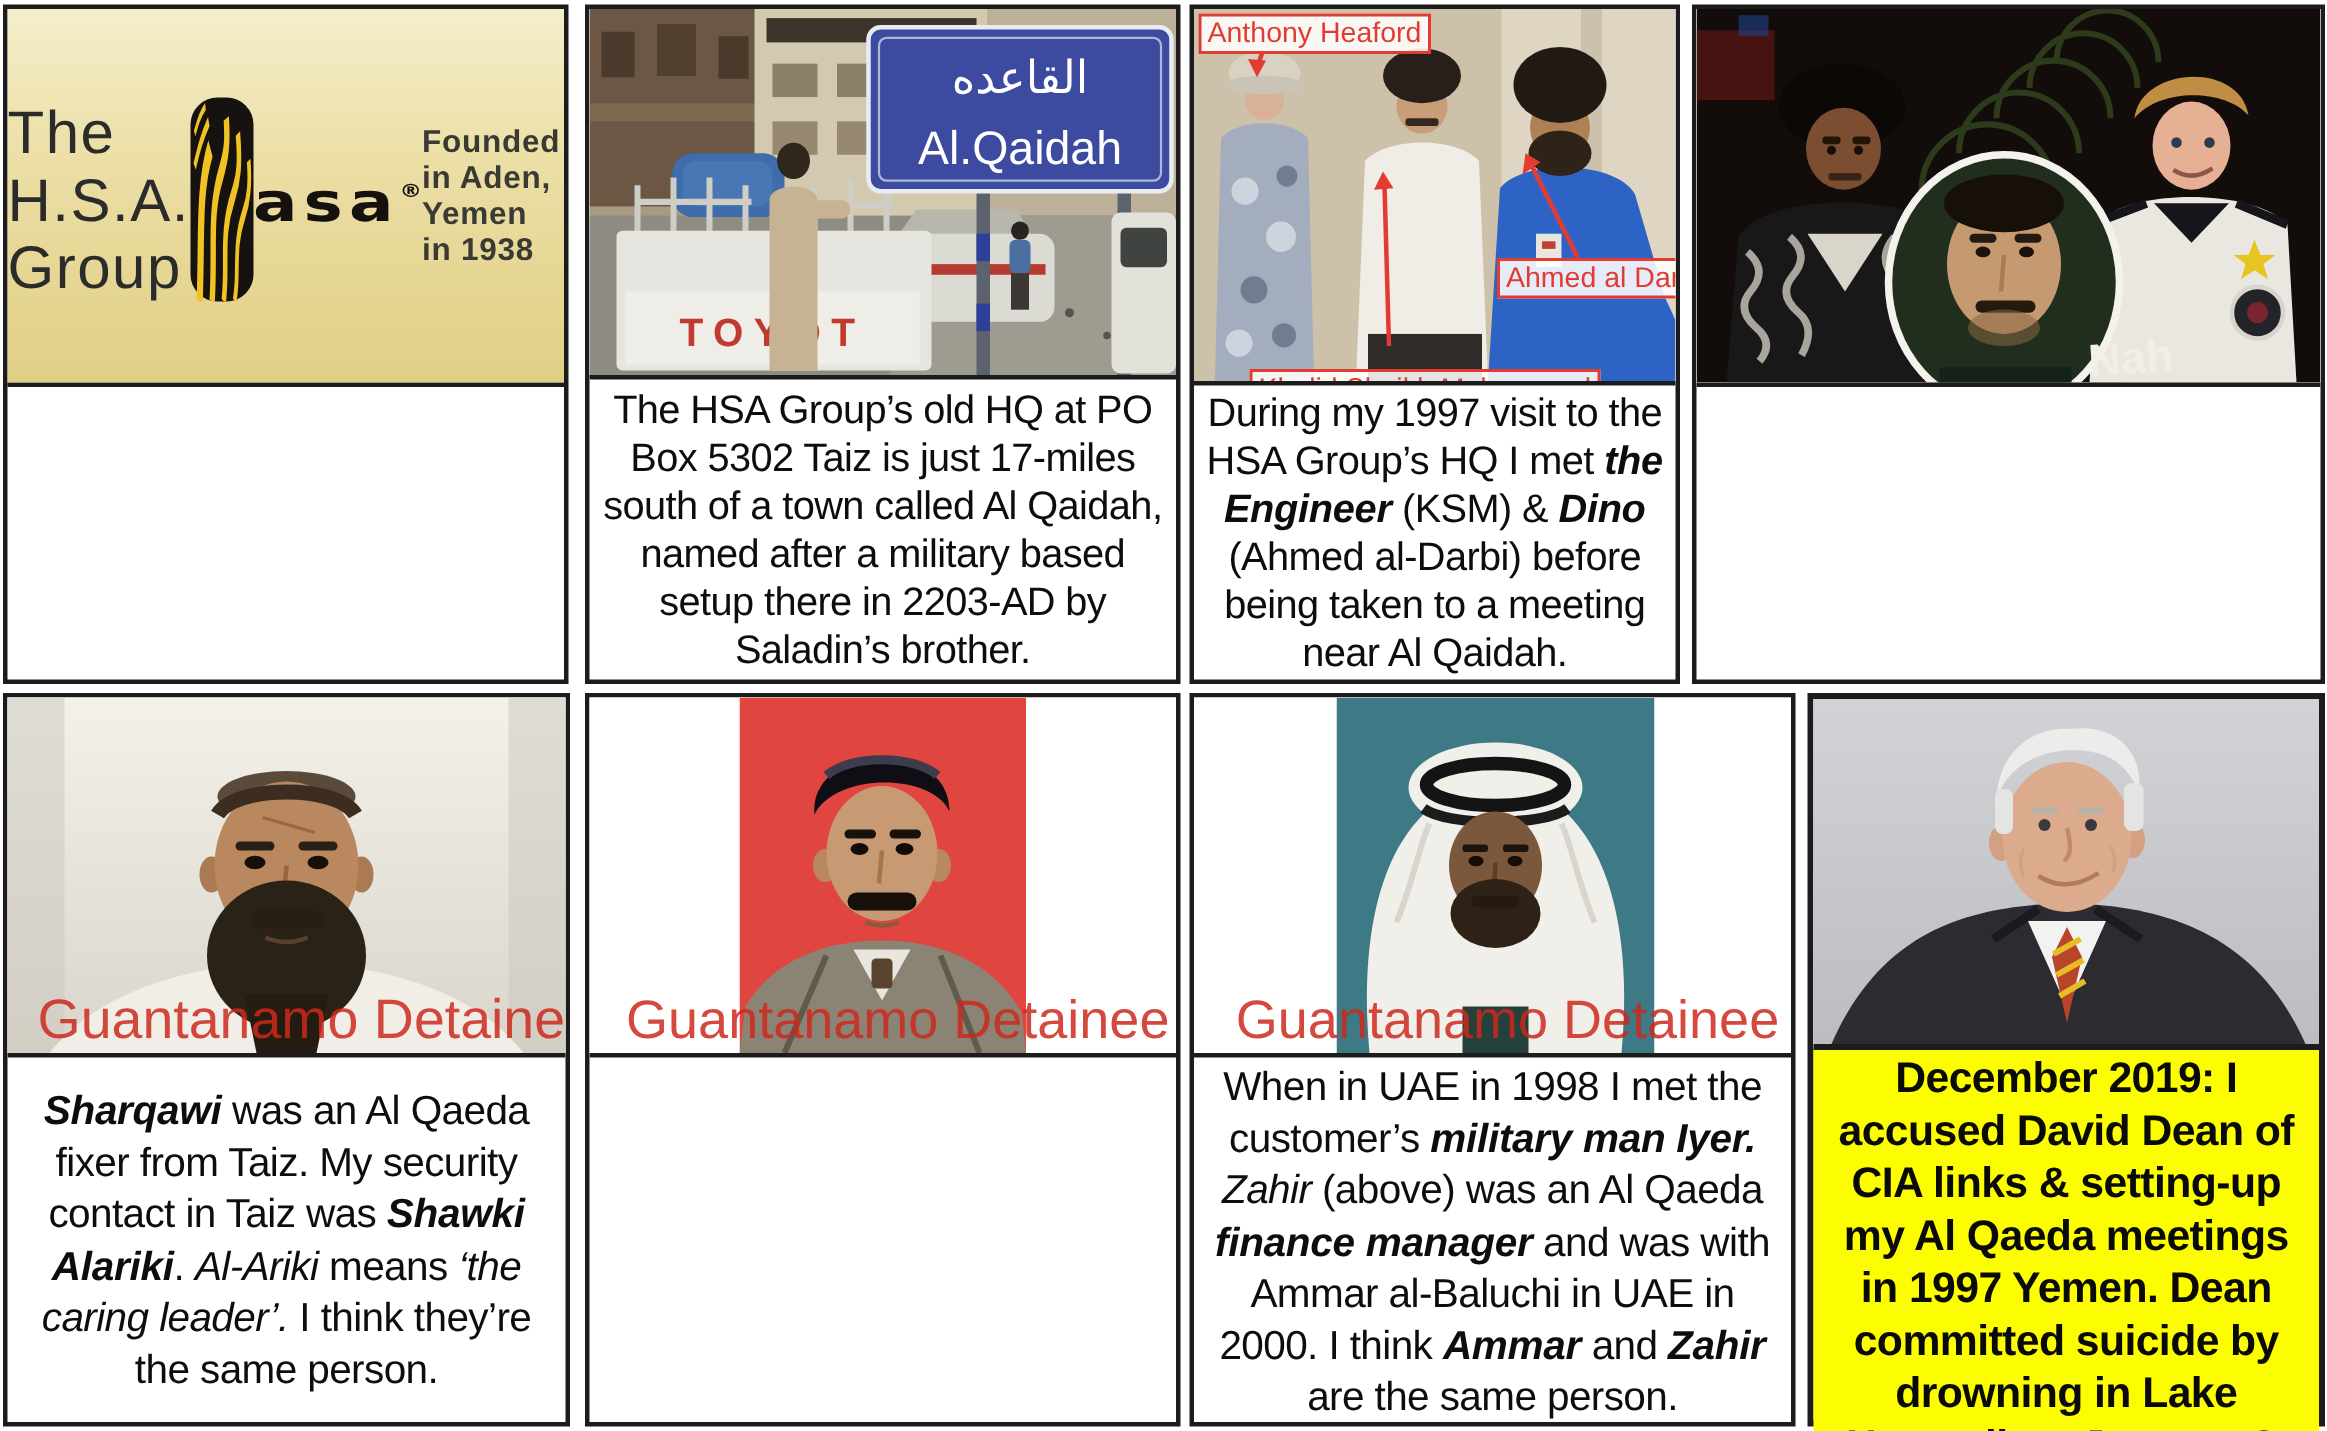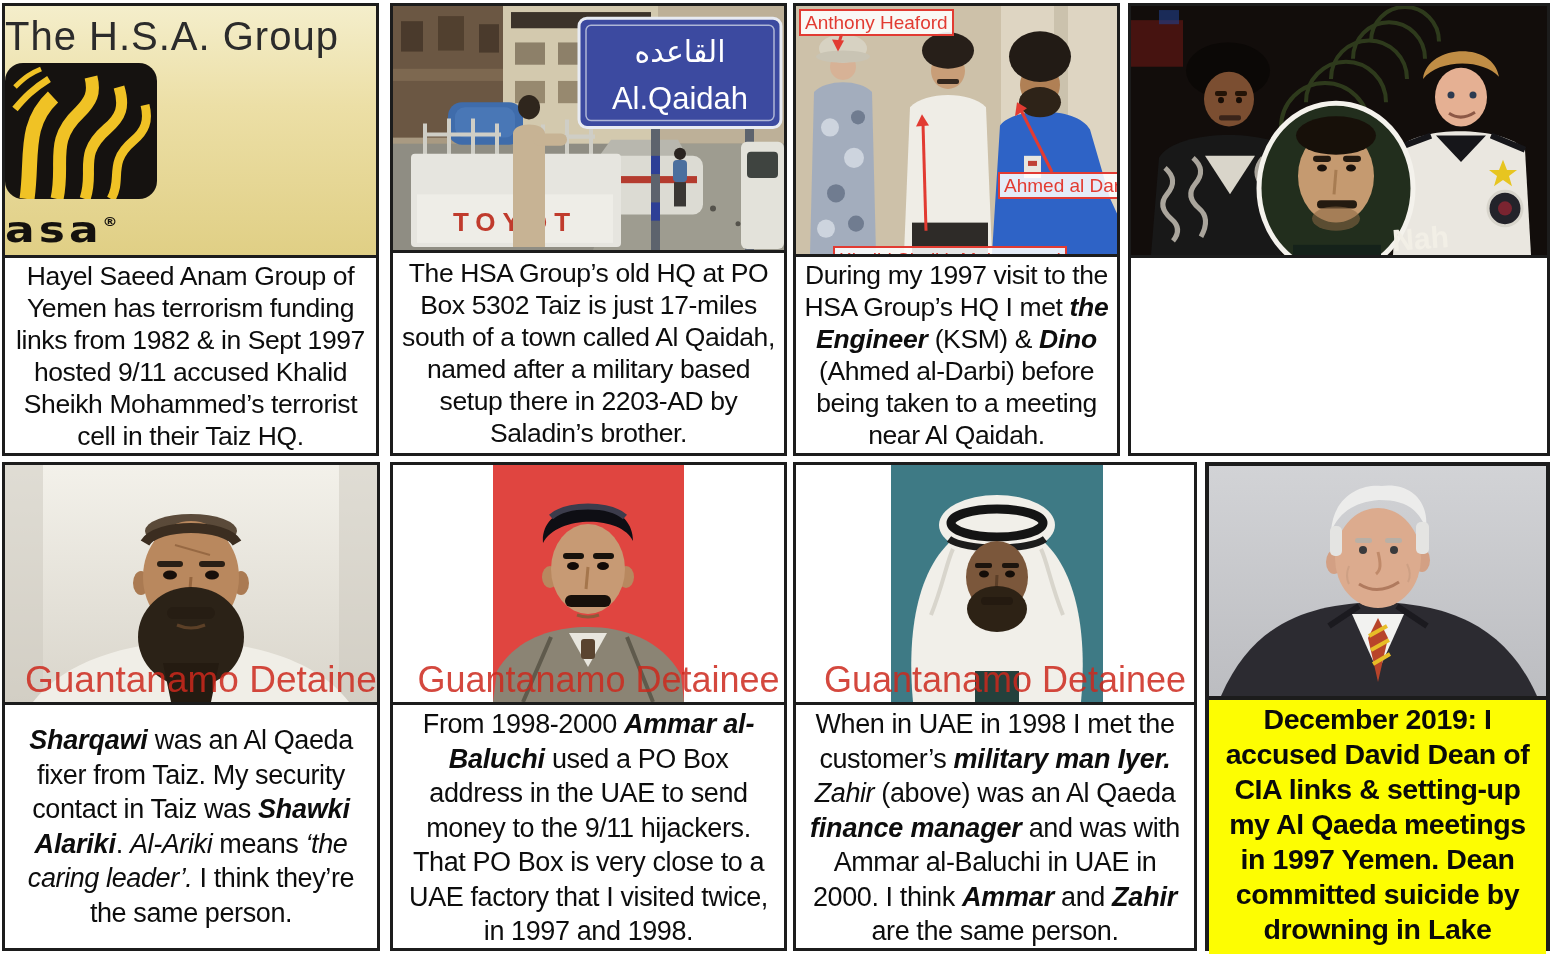--- a/index.html
+++ b/index.html
@@ -31,21 +31,21 @@
   #p2 .photo { height:247px; }
   #p3 .photo { height:251px; }
   #p4 .photo { height:252px; }
   #p5 .photo { height:240px; }
   #p6 .photo { height:240px; }
   #p7 .photo { height:240px; }
   #p8 .photo { height:234px; border-bottom-width:4px; }
 
   
   .hsa-card { width:100%; height:100%; background:linear-gradient(180deg,#f4eecb 0%,#ecdfa6 40%,#e0cf85 100%);
-              display:flex; flex-direction:column; }
+              display:flex; flex-direction:row; align-items:center; }
   .hsa-title { margin-top:8px; font-size:40px; color:#2b2b2b; letter-spacing:1px; }
   .hsa-logo { position:relative; margin-top:4px; width:152px; height:136px; background:#151210; border-radius:18px; }
   .hsa-logotype { margin-top:2px; font-size:44px; font-weight:bold; color:#14110e; letter-spacing:4px; line-height:40px;
                   font-family:"DejaVu Sans", sans-serif; transform:scaleY(0.82); }
   .hsa-reg { font-size:15px; vertical-align:20px; letter-spacing:0; }
   .hsa-footer { margin-top:0px; font-size:21px; font-weight:bold; color:#3a3a35; letter-spacing:0.5px; }
 
   
   .tag { position:absolute; border:2px solid #e23b32; color:#e23b32; background:rgba(255,255,255,0.88);
          font-size:19px; line-height:23px; padding:0 4px; white-space:nowrap; }
@@ -86,23 +86,20 @@
               <path d="M106 136 C118 116 102 100 128 78 C140 68 144 58 140 42" stroke-width="9"></path>
               <path d="M10 46 C20 34 28 26 44 16" stroke-width="7"></path>
               <path d="M10 24 C20 14 26 10 36 6" stroke-width="5"></path>
             </g>
           </svg>
         </div>
         <div class="hsa-logotype"><span>asa</span><span class="hsa-reg">®</span></div>
         <div class="hsa-footer">Founded in Aden, Yemen in 1938</div>
       </div>
     </div>
-    <div class="caption">
-        <p>Hayel Saeed Anam Group of Yemen has terrorism funding links from 1982 &amp; in Sept 1997 hosted 9/11 accused Khalid Sheikh Mohammed’s terrorist cell in their Taiz HQ.</p>
-      </div>
   </div>
 
   <div class="panel row1" id="p2">
     <div class="photo">
       <svg viewBox="0 0 391 241" preserveAspectRatio="none">
         <rect width="391" height="241" fill="#a99a82"></rect>
         <g>
           <rect x="0" y="0" width="120" height="130" fill="#6b5743"></rect>
           <rect x="8" y="15" width="22" height="30" fill="#4a3a2c"></rect>
           <rect x="45" y="10" width="26" height="34" fill="#51402f"></rect>
@@ -349,23 +346,20 @@
             <ellipse cx="80" cy="101" rx="6" ry="4" fill="#120b08"></ellipse>
             <ellipse cx="110" cy="101" rx="6" ry="4" fill="#120b08"></ellipse>
             <path d="M95 102 L93 124" stroke="#a5764c" stroke-width="3"></path>
             <rect x="72" y="130" width="46" height="12" rx="6" fill="#17100a"></rect>
             <path d="M84 150 Q95 154 106 150" stroke="#8c5a3a" stroke-width="3" fill="none"></path>
           </g>
         </svg>
       </div>
       <div class="gitmo">Guantanamo Detainee</div>
     </div>
-    <div class="caption">
-        <p>From 1998-2000 <b><i>Ammar al-Baluchi</i></b> used a PO Box address in the UAE to send money to the 9/11 hijackers. That PO Box is very close to a UAE factory that I visited twice, in 1997 and 1998.</p>
-      </div>
   </div>
 
   <div class="panel row2" id="p7">
     <div class="photo">
       <div class="inset">
         <svg viewBox="0 0 212 237" preserveAspectRatio="none">
           <rect width="212" height="237" fill="#3e7a85"></rect>
           <g>
             <path d="M22 237 C14 150 32 66 106 54 C180 66 198 150 190 237 Z" fill="#f1efe9"></path>
             <ellipse cx="106" cy="60" rx="58" ry="30" fill="#f1efe9"></ellipse>

